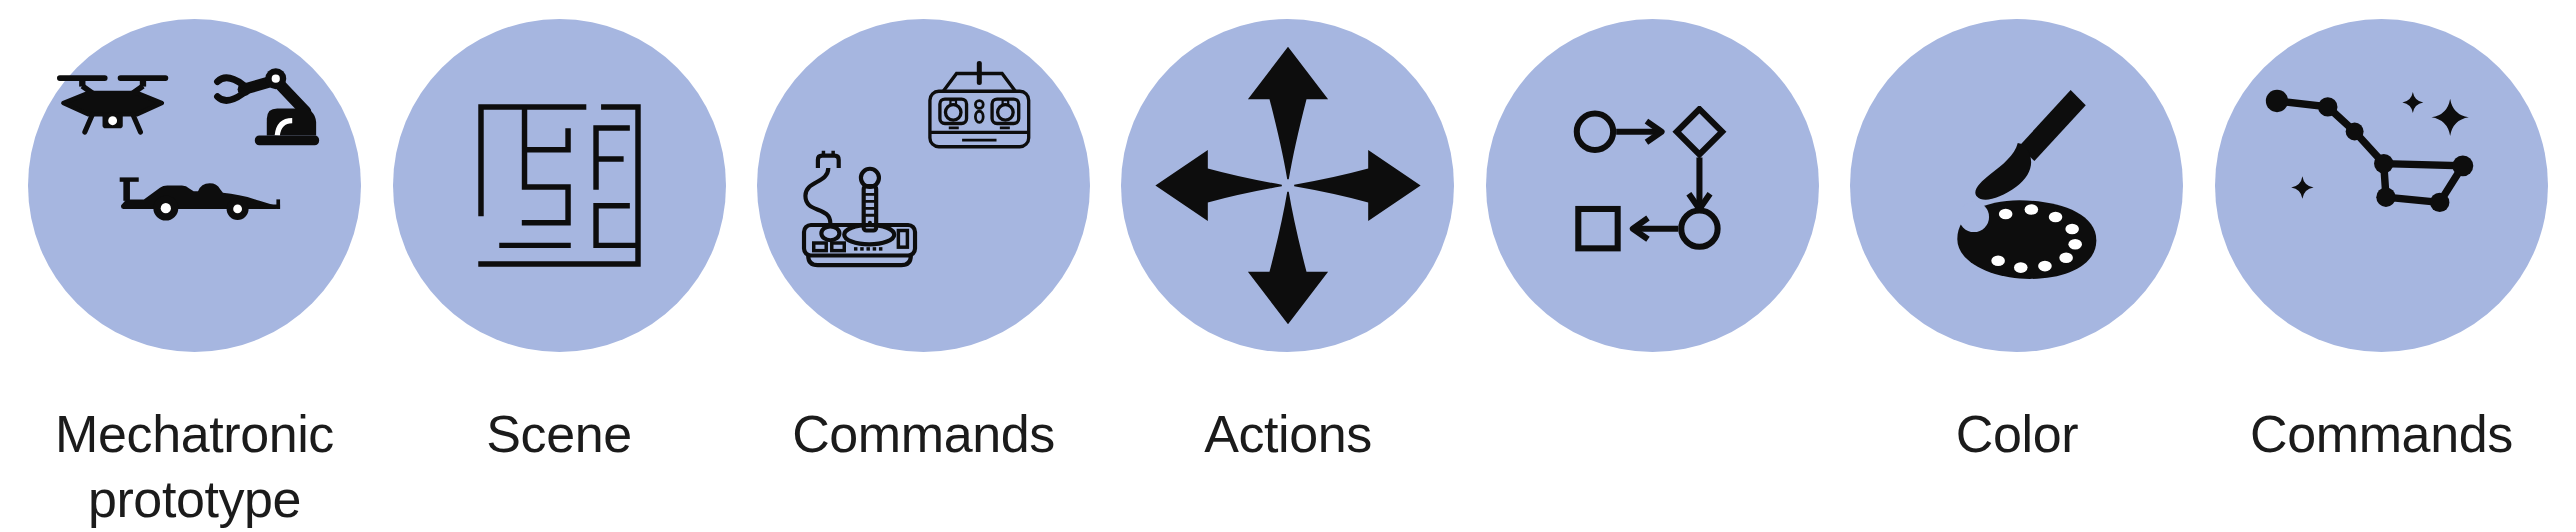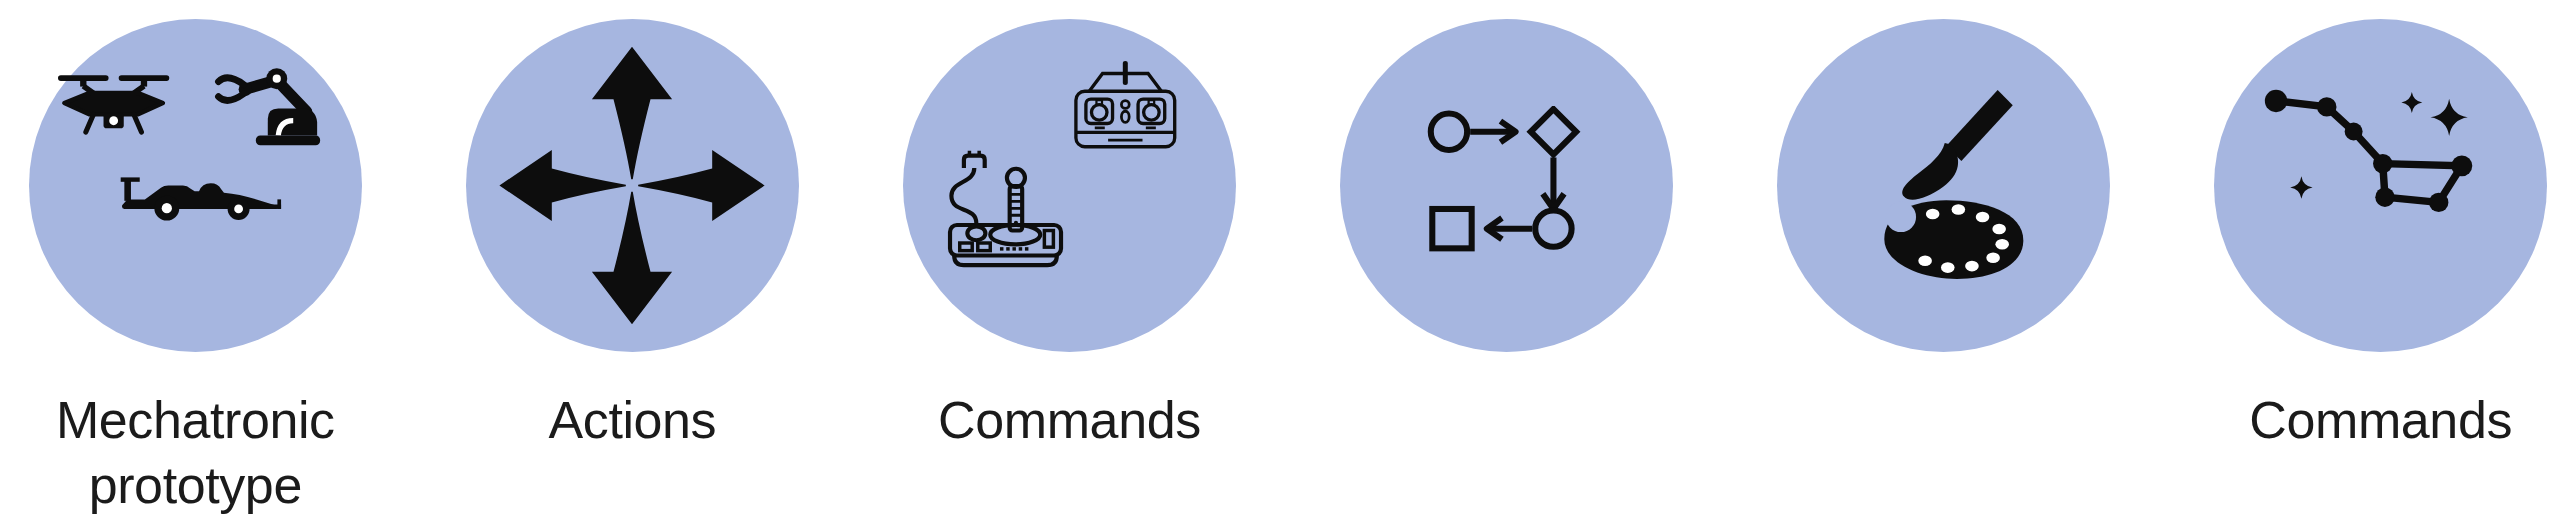--- a/index.html
+++ b/index.html
@@ -8,21 +8,21 @@
     --icon:#0d0d0d;
     --label:#1b1b1b;
   }
   *{margin:0;padding:0;box-sizing:border-box;}
   html,body{width:2576px;height:532px;background:var(--background);overflow:hidden;
     font-family:"Liberation Sans", sans-serif;}
   .row{width:2576px;height:532px;display:flex;justify-content:space-between;padding:0 12.3px;}
   .cell{width:366px;display:flex;flex-direction:column;align-items:center;}
   .circle{width:333px;height:333px;border-radius:50%;background:var(--circle-fill);
     margin-top:19px;position:relative;display:flex;align-items:center;justify-content:center;flex:0 0 auto;}
-  .label{margin-top:36px;font-size:52px;line-height:1.25;color:var(--label);
+  .label{margin-top:50px;font-size:52px;line-height:1.25;color:var(--label);
     text-align:center;max-width:339px;letter-spacing:-0.4px;}
   .abs{position:absolute;}
   .icon-stroke{stroke:var(--icon);fill:none;}
   .icon-fill{fill:var(--icon);}
   svg{display:block;}
 </style>
 </head>
 <body>
 
 <div class="row">
@@ -64,33 +64,33 @@
           <circle class="icon-fill" cx="64" cy="52" r="17"></circle>
           <circle cx="64" cy="52" r="7" fill="#ffffff"></circle>
           <circle class="icon-fill" cx="162" cy="53" r="15"></circle>
           <circle cx="162" cy="53" r="6" fill="#ffffff"></circle>
         </g>
       </svg>
     </div>
     <div class="label">Mechatronic prototype</div>
   </div>
 
-
-  <div class="cell">
-    <div class="circle">
-      <svg width="278" height="293" viewBox="0 0 360 380">
-        <g class="icon-fill">
-          <path d="M180,10 L128,78 L156,78 Q172,140 179,182 L181,182 Q188,140 204,78 L232,78 Z"></path>
-          <path d="M180,370 L128,302 L156,302 Q172,240 179,198 L181,198 Q188,240 204,302 L232,302 Z"></path>
-          <path d="M8,190 L76,144 L76,168 Q120,180 172,189 L172,191 Q120,200 76,212 L76,236 Z"></path>
-          <path d="M352,190 L284,144 L284,168 Q240,180 188,189 L188,191 Q240,200 284,212 L284,236 Z"></path>
-        </g>
-      </svg>
-    </div>
-    <div class="label">Actions</div>
+  <div class="cell">
+    <div class="circle">
+      <svg width="171" height="171" viewBox="0 0 220 220">
+        <path class="icon-stroke" stroke-width="7" stroke-linecap="square" d="
+          M9,9 V146  M9,9 H141  M167,9 H211  M211,9 V211  M211,211 H9
+          M65,9 V64  M121,40 V64
+          M121,64 H65 V112 H121 V158 H65
+          M157,36 V112  M157,36 H197  M157,76 H189
+          M157,136 H197  M157,136 V187  M157,187 H211
+          M36,187 H121"></path>
+      </svg>
+    </div>
+    <div class="label">Scene</div>
   </div>
 
   <div class="cell">
     <div class="circle">
       <svg class="abs" width="333" height="333" viewBox="0 0 432 432">
 
         <g transform="translate(52,170) scale(0.9)">
           <path class="icon-stroke" stroke-width="6" d="M30,26 V14 Q30,8 36,8 H54 Q60,8 60,14 V26"></path>
           <path class="icon-stroke" stroke-width="5" d="M38,8 V1 M52,8 V1"></path>
           <path class="icon-stroke" stroke-width="6" d="M45,26 C45,48 12,44 12,66 C12,92 48,80 48,106"></path>
@@ -130,20 +130,34 @@
           <path class="icon-stroke" stroke-width="6" d="M6,132 H184"></path>
           <path class="icon-stroke" stroke-width="5" d="M64,146 H126"></path>
         </g>
       </svg>
     </div>
     <div class="label">Commands</div>
   </div>
 
   <div class="cell">
     <div class="circle">
+      <svg width="278" height="293" viewBox="0 0 360 380">
+        <g class="icon-fill">
+          <path d="M180,10 L128,78 L156,78 Q172,140 179,182 L181,182 Q188,140 204,78 L232,78 Z"></path>
+          <path d="M180,370 L128,302 L156,302 Q172,240 179,198 L181,198 Q188,240 204,302 L232,302 Z"></path>
+          <path d="M8,190 L76,144 L76,168 Q120,180 172,189 L172,191 Q120,200 76,212 L76,236 Z"></path>
+          <path d="M352,190 L284,144 L284,168 Q240,180 188,189 L188,191 Q240,200 284,212 L284,236 Z"></path>
+        </g>
+      </svg>
+    </div>
+    <div class="label">Actions</div>
+  </div>
+
+  <div class="cell">
+    <div class="circle">
       <svg width="167" height="159" viewBox="0 0 220 210">
         <g class="icon-stroke" stroke-width="8">
           <circle cx="34" cy="34" r="24"></circle>
           <path d="M62,34 H116"></path>
           <path d="M102,20 L122,34 L102,48" stroke-linejoin="round"></path>
           <path d="M172,4 L202,34 L172,64 L142,34 Z"></path>
           <path d="M172,68 V130"></path>
           <path d="M158,116 L172,136 L186,116" stroke-linejoin="round"></path>
           <circle cx="172" cy="162" r="24"></circle>
           <path d="M144,162 H90"></path>
@@ -171,20 +185,21 @@
               <ellipse cx="188" cy="192" rx="9" ry="7"></ellipse>
             <ellipse cx="192" cy="212" rx="9" ry="7"></ellipse>
               <ellipse cx="180" cy="230" rx="9" ry="7"></ellipse>
             <ellipse cx="152" cy="241" rx="9" ry="7"></ellipse>
               <ellipse cx="120" cy="243" rx="9" ry="7"></ellipse>
             <ellipse cx="90" cy="234" rx="9" ry="7"></ellipse>
           </g>
         </g>
       </svg>
     </div>
+    <div class="label">Color</div>
   </div>
 
   <div class="cell">
     <div class="circle">
       <svg width="239" height="194" viewBox="0 0 320 260">
         <g class="icon-stroke" stroke-width="10" stroke-linecap="round">
           <path d="M20,16 L88,24 L124,57 L163,100 L166,145 L238,152 L269,103 L163,100"></path>
         </g>
         <g class="icon-fill">
           <circle cx="20" cy="16" r="15"></circle>

